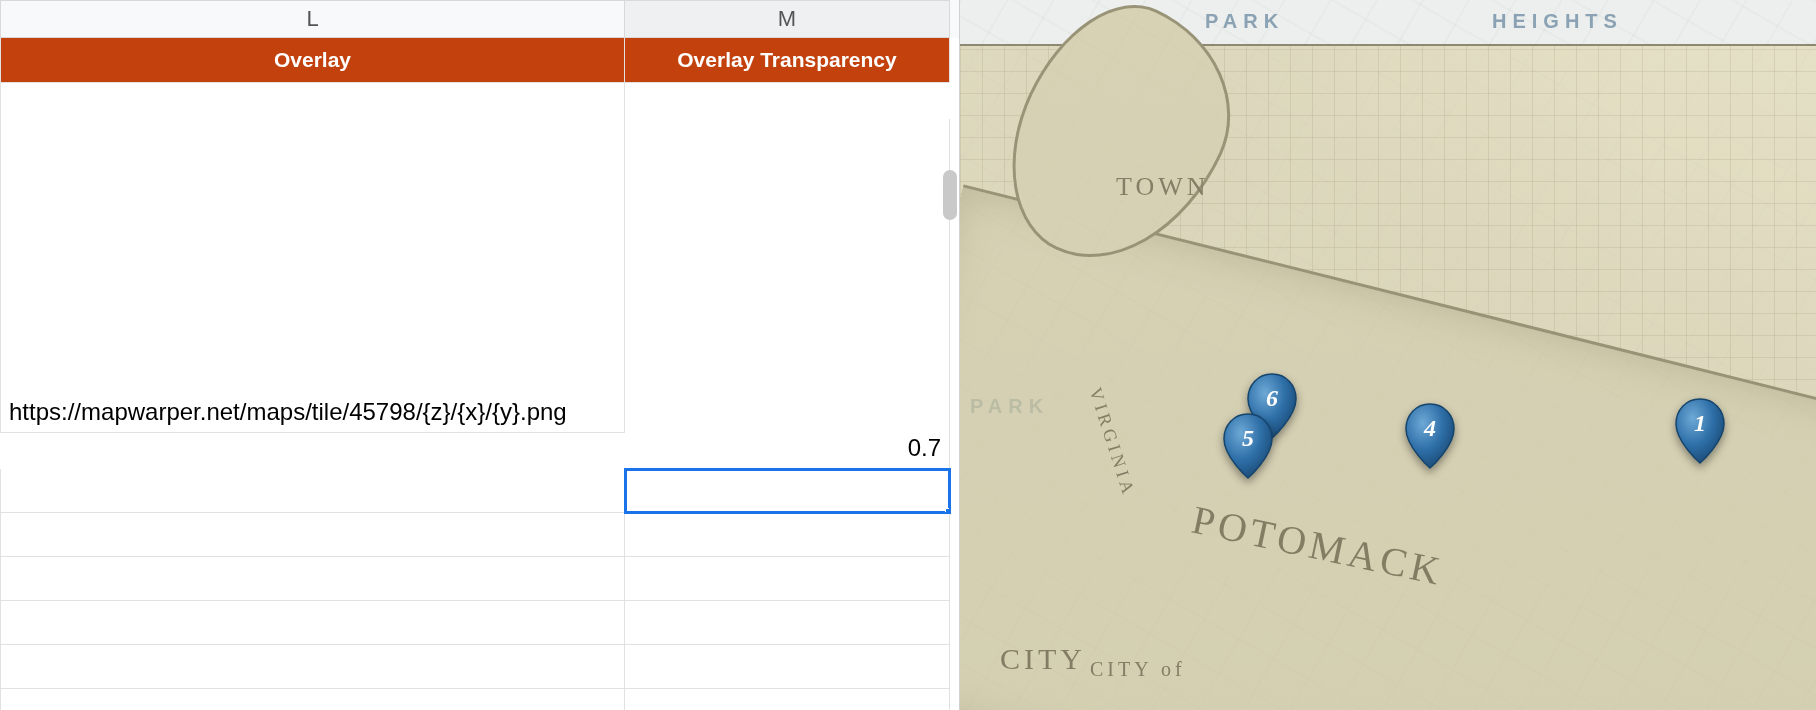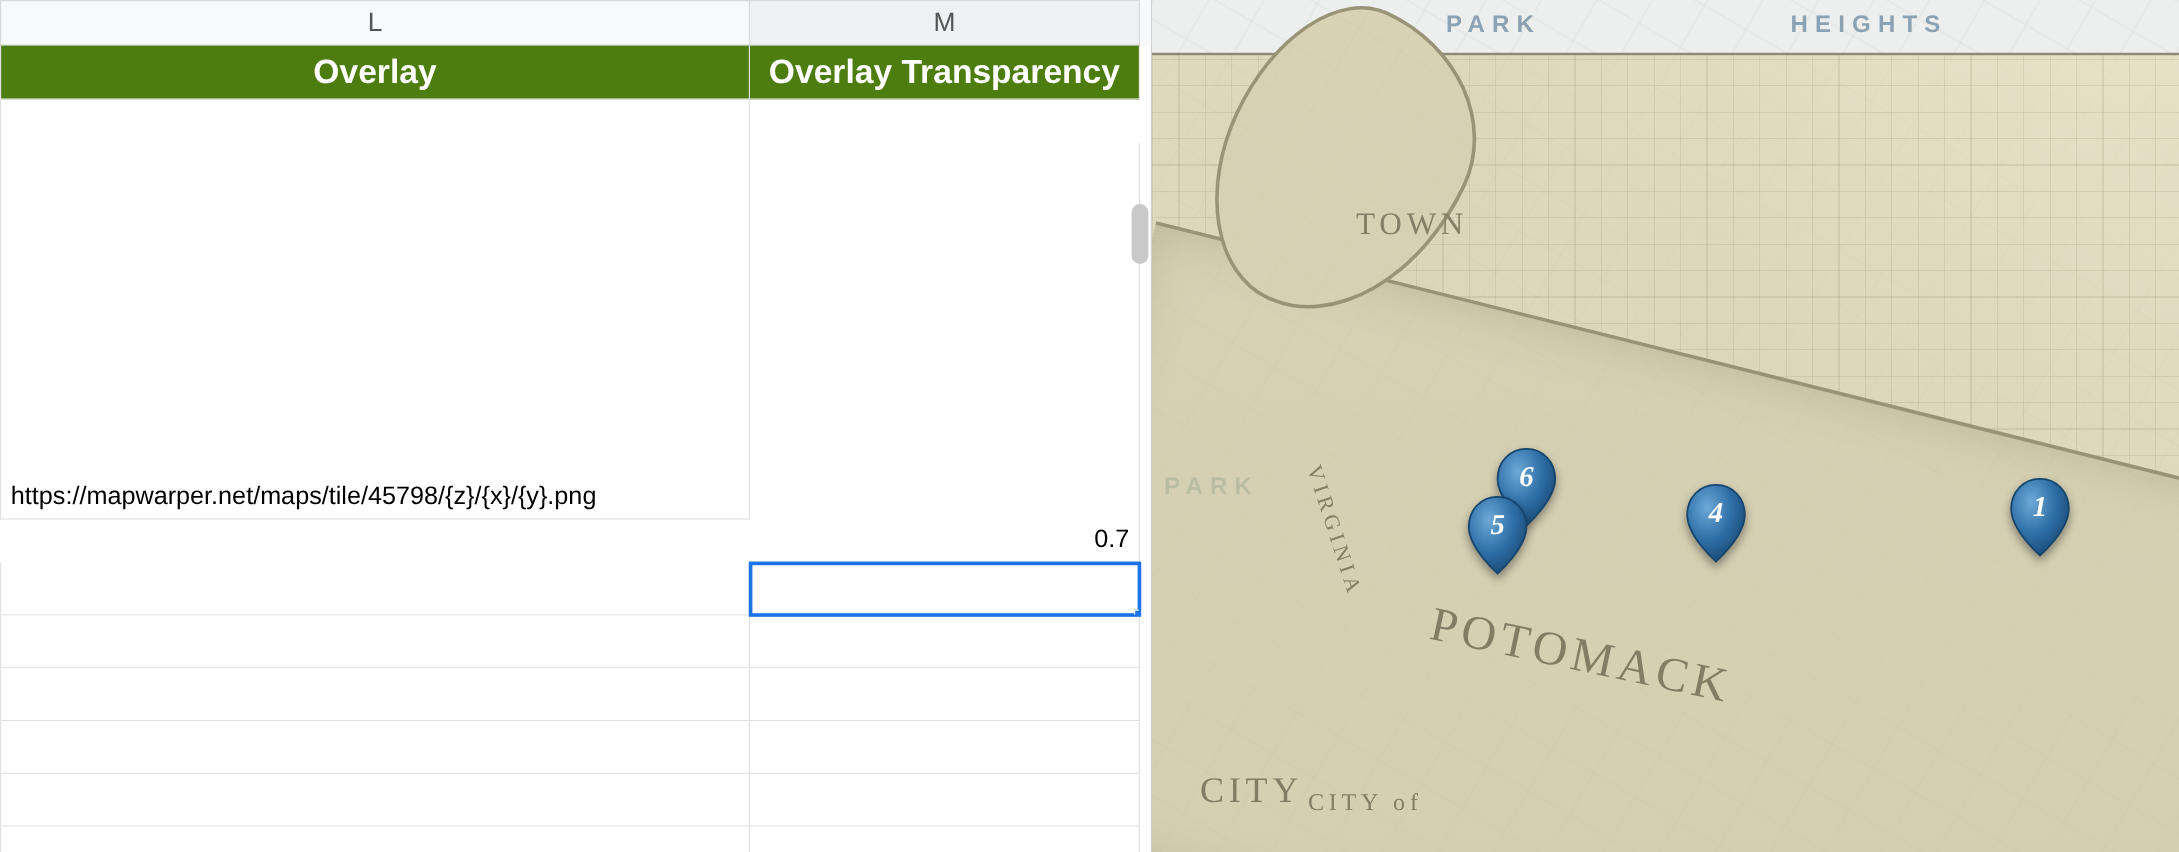--- a/index.html
+++ b/index.html
@@ -42,36 +42,36 @@
   .col-header.col-L { width: 625px; border-left: 1px solid #d9d9d9;}
   .col-header.col-M { width: 325px; background:#eef0f2;}
   .row {
     display: flex;
     width: 100%;
   }
   .cell {
     border-right: 1px solid #e1e1e1;
     border-bottom: 1px solid #e1e1e1;
     padding: 4px 8px;
-    font-size: 21px;
+    font-size: 24px;
     display: flex;
     align-items: center;
     overflow: hidden;
     white-space: nowrap;
     background: #fff;
   }
   .cell.col-L { width: 625px; border-left: 1px solid #e1e1e1;}
   .cell.col-M { width: 325px; text-align: right; }
   .row.header-row .cell {
-    background: #4d7c0f;
+    background: #c2410c;
     color: #ffffff;
     font-weight: bold;
     justify-content: center;
     height: 45px;
-    font-size: 28px;
+    font-size: 21px;
   }
   .row.tall .cell { height: 350px; align-items: flex-end; padding-bottom: 6px;}
   .row.tall .cell.col-M { justify-content: flex-end; margin-top: 36px; }
   .row.short .cell { height: 44px; }
   .cell.selected {
     outline: 3px solid #1a73e8;
     outline-offset: -2px;
     z-index: 2;
     position: relative;
   }
@@ -238,21 +238,21 @@
     <div id="basemap-labels">
         <div class="basemap-label" style="left: 245px; top: 10px;">PARK</div>
         <div class="basemap-label" style="left: 532px; top: 10px;">HEIGHTS</div>
         <div class="basemap-label" style="left: 10px; top: 395px;">PARK</div>
       </div>
     <div class="overlay-map">
       <div class="overlay-texture"></div>
       <div class="overlay-river"></div>
       <div class="overlay-river2"></div>
       <div id="overlay-labels">
-          <div class="overlay-text" style="left: 170px; top: 126px; font-size: 26px;">TOWN</div>
+          <div class="overlay-text" style="left: 156px; top: 126px; font-size: 26px;">TOWN</div>
           <div class="overlay-text" style="left: 230px; top: 476px; font-size: 40px; transform: rotate(12deg);">POTOMACK</div>
           <div class="overlay-text" style="left: 40px; top: 596px; font-size: 30px;">CITY</div>
           <div class="overlay-text" style="left: 130px; top: 612px; font-size: 20px;">CITY of</div>
           <div class="overlay-text" style="left: 95px; top: 386px; font-size: 18px; transform: rotate(72deg);">VIRGINIA</div>
         </div>
     </div>
     <div id="markers">
         <div class="marker" style="left: 312px; top: 440px;">
           <svg viewBox="0 0 52 68">
             <defs>

